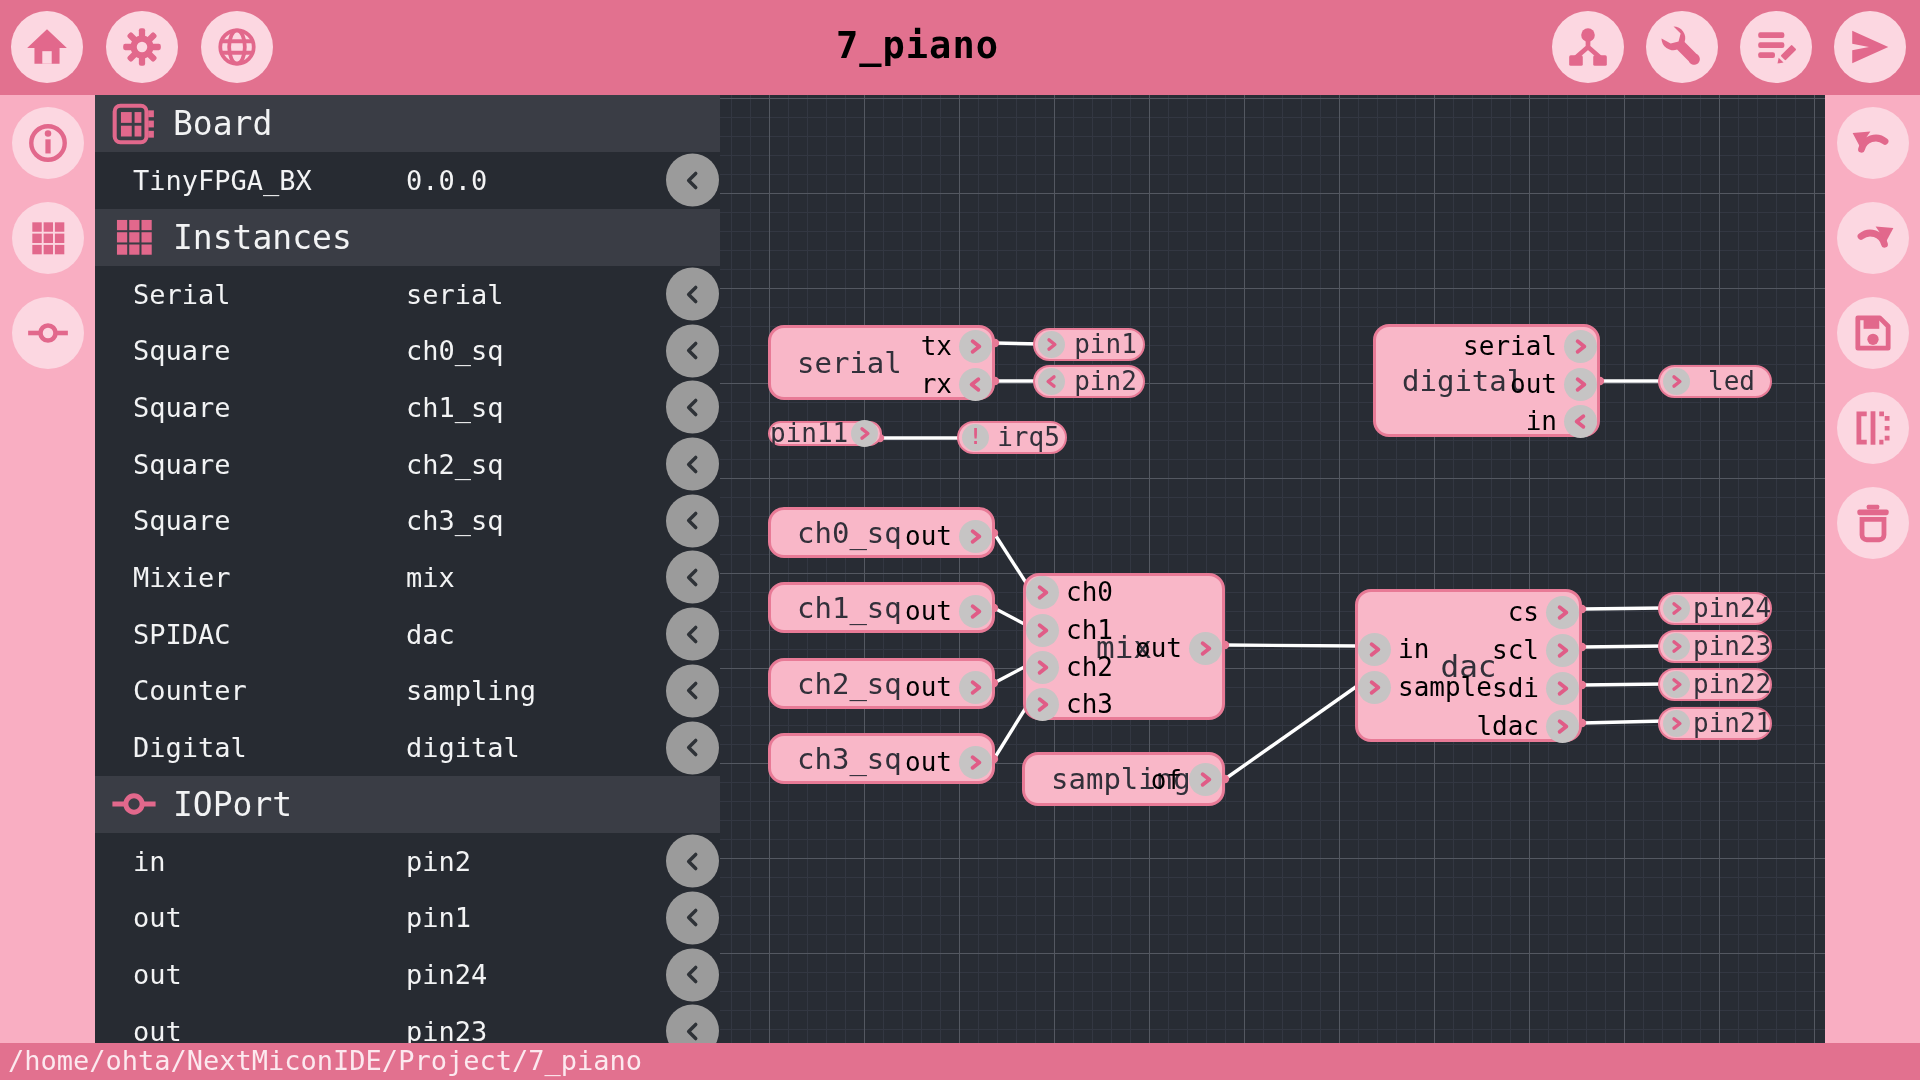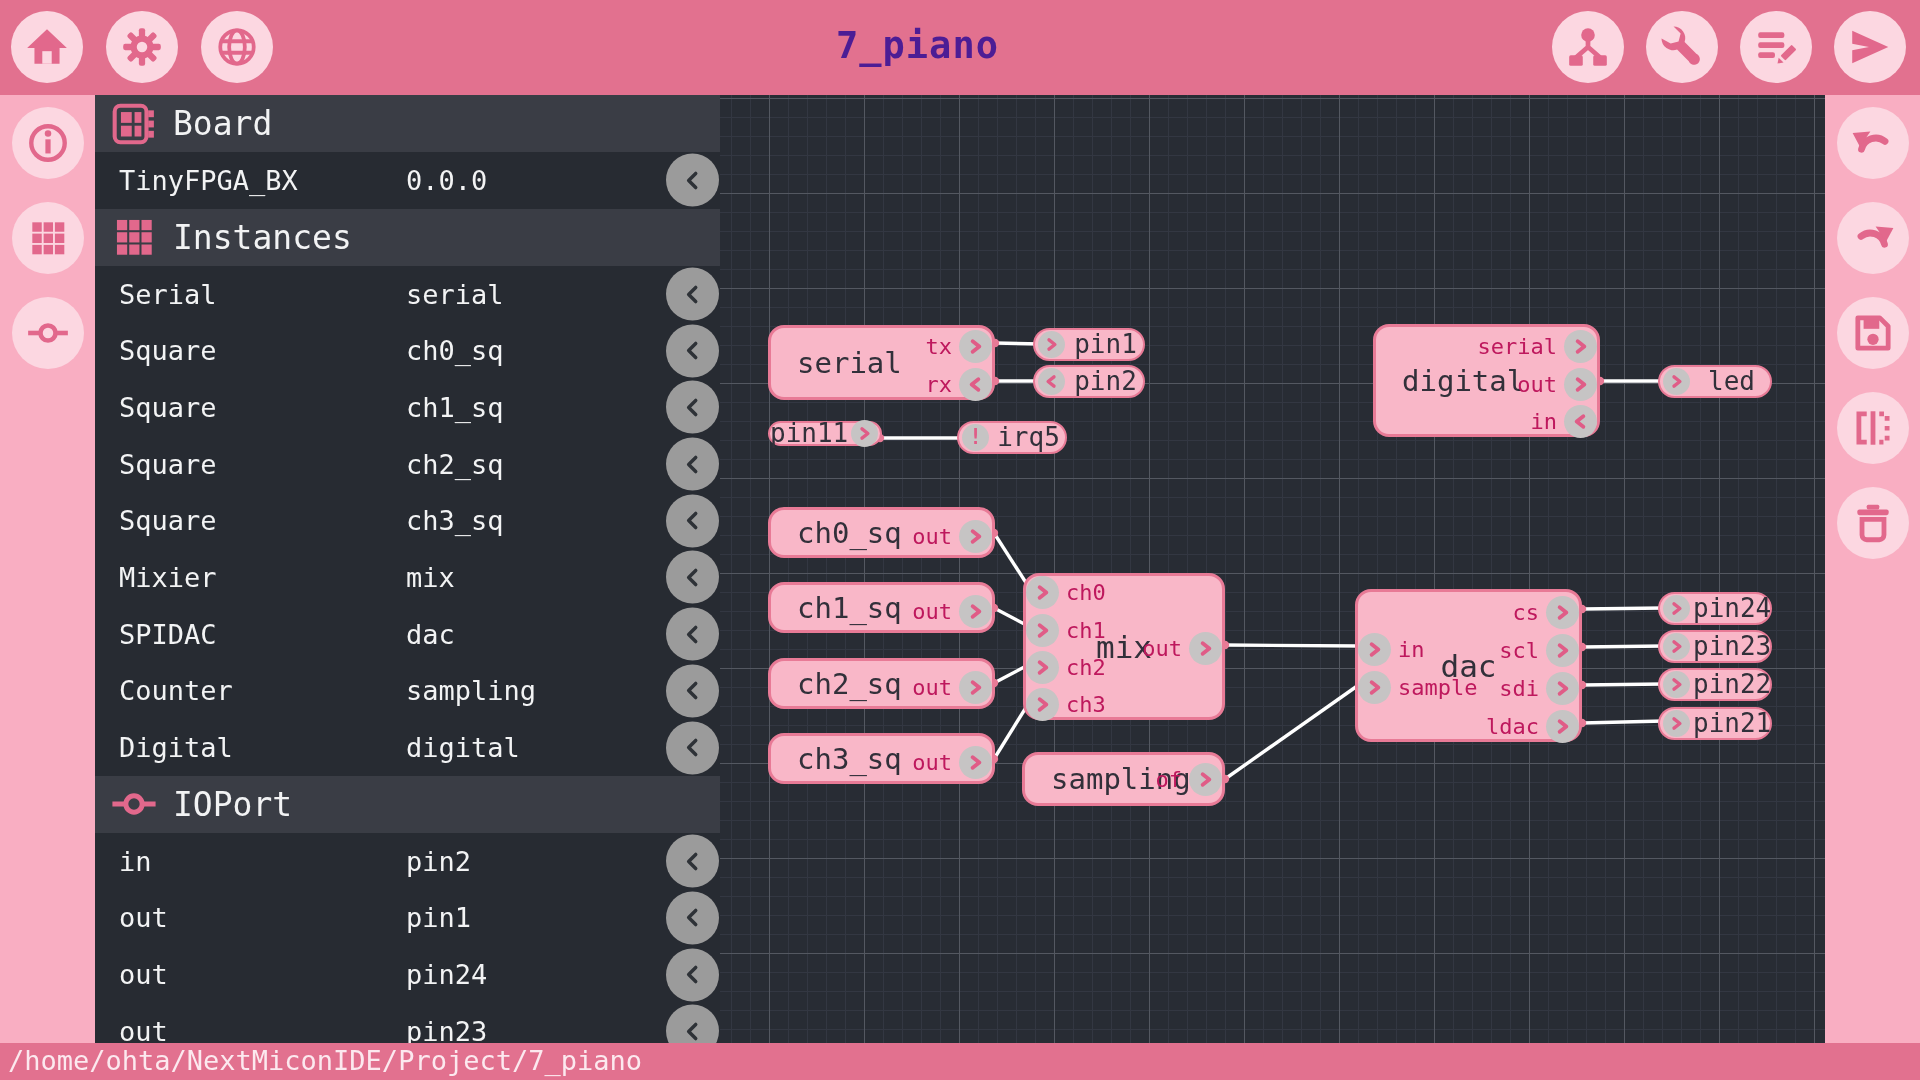--- a/index.html
+++ b/index.html
@@ -10,35 +10,35 @@
     -webkit-font-smoothing:antialiased;
   }
   
   .topbar{position:absolute;left:0;top:0;width:1920px;height:95px;background:#e2718f;z-index:30;}
   .topbar-left{position:absolute;left:11px;top:11px;display:flex;gap:23px;}
   .topbar-right{position:absolute;right:14px;top:11px;display:flex;gap:22px;}
   .cbtn{width:72px;height:72px;border-radius:50%;background:#fcd7e1;border:none;padding:0;
         display:flex;align-items:center;justify-content:center;color:#e2688c;cursor:pointer;}
   .cbtn .ico{width:46px;height:46px;display:block;}
   .cbtn svg{width:46px;height:46px;display:block;}
-  .title{position:absolute;left:836px;top:24px;font-size:37px;font-weight:bold;color:#4c1d95;letter-spacing:1px;}
+  .title{position:absolute;left:836px;top:24px;font-size:37px;font-weight:bold;color:#000000;letter-spacing:1px;}
   
   .rail{position:absolute;top:95px;bottom:37px;width:95px;background:#f9aec2;z-index:20;
         display:flex;flex-direction:column;align-items:center;padding-top:12px;gap:23px;box-sizing:border-box;}
   .rail-left{left:0;}
   .rail-right{right:0;}
   
   .panel{position:absolute;left:95px;top:95px;width:625px;height:948px;overflow:hidden;
          background:#be185d;z-index:10;}
   .sec-header{height:57px;background:#3a3d45;display:flex;align-items:center;gap:14px;padding-left:14px;box-sizing:border-box;}
   .sec-header .sec-ico{width:50px;height:50px;color:#e2688c;flex:none;}
   .sec-header .sec-ico svg{width:50px;height:50px;display:block;}
   .sec-title{color:#f2f3f4;font-size:33px;}
   .prow{height:56.7px;position:relative;display:flex;align-items:center;background:#272b32;}
-  .plabel{position:absolute;left:24px;color:#f2f3f4;font-size:27px;}
+  .plabel{position:absolute;left:38px;color:#f2f3f4;font-size:27px;}
   .pvalue{position:absolute;left:311px;color:#f2f3f4;font-size:27px;}
   .rowbtn{position:absolute;right:1px;top:50%;transform:translateY(-50%);
           width:53px;height:53px;border-radius:50%;background:#9b9b9b;border:none;padding:0;
           display:flex;align-items:center;justify-content:center;cursor:pointer;}
   .rowbtn svg{width:26px;height:26px;display:block;}
   
   .canvas{position:absolute;left:720px;top:95px;width:1107px;height:948px;z-index:5;
     background-color:#282c34;
     background-image:
       linear-gradient(#545861 1px, transparent 1px),
@@ -51,21 +51,21 @@
   .block{position:absolute;background:#f9b7c8;border:3px solid #e87a96;border-radius:16px;box-sizing:border-box;}
   .blabel{position:absolute;top:50%;transform:translateY(-50%);color:#32303a;font-size:29px;white-space:nowrap;}
   .blabel.left{left:26px;}
   .blabel.center{left:50%;transform:translate(-50%,-50%);font-size:31px;}
   .port{position:absolute;display:flex;align-items:center;gap:7px;}
   .port.right{right:0px;flex-direction:row;}
   .port.left{left:0px;flex-direction:row-reverse;}
   .pcirc{width:33px;height:33px;border-radius:50%;background:#c6c4c4;flex:none;
          display:flex;align-items:center;justify-content:center;}
   .pcirc svg{width:17px;height:17px;display:block;}
-  .pname{color:#be185d;font-size:22px;white-space:nowrap;}
+  .pname{color:#000000;font-size:26px;white-space:nowrap;}
   .pill{position:absolute;background:#f9b7c8;border:2.5px solid #e87a96;border-radius:18px;box-sizing:border-box;
         display:flex;align-items:center;}
   .pill .pcirc{width:27px;height:27px;margin:0 3px;}
   .pill .pcirc svg{width:15px;height:15px;}
   .pill-label{flex:1;text-align:center;color:#32303a;font-size:26px;line-height:1;padding-bottom:2px;}
   .excl{color:#e05c87;font-weight:bold;font-size:21px;line-height:1;}
   
   .statusbar{position:absolute;left:0;bottom:0;width:1920px;height:37px;background:#e2718f;z-index:40;
              color:#fce9ef;font-size:27px;line-height:36px;padding-left:8px;box-sizing:border-box;}
 </style>

